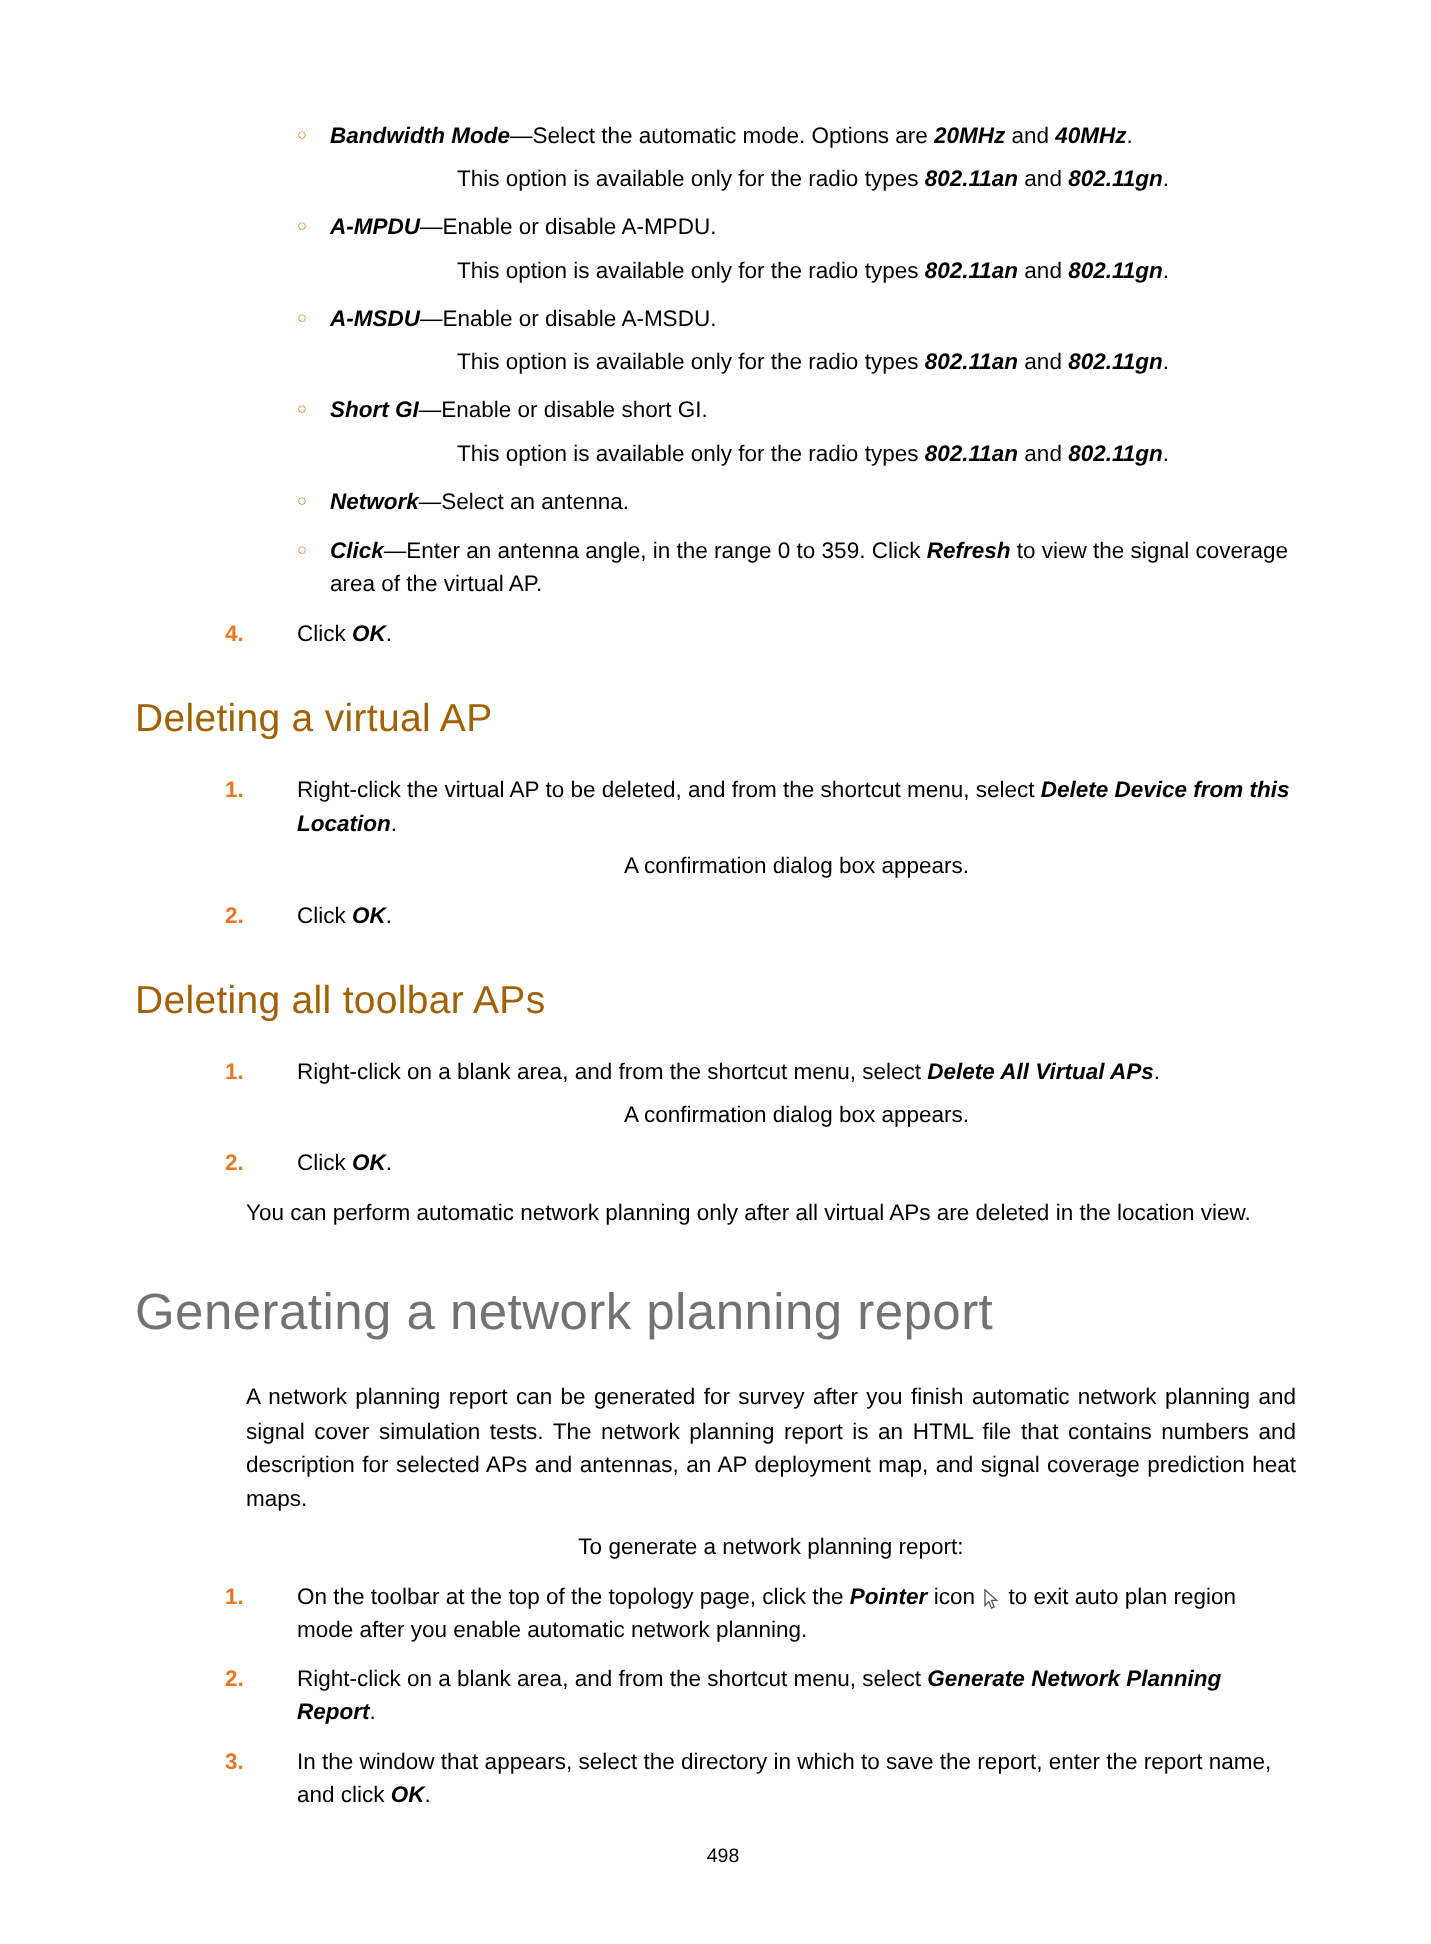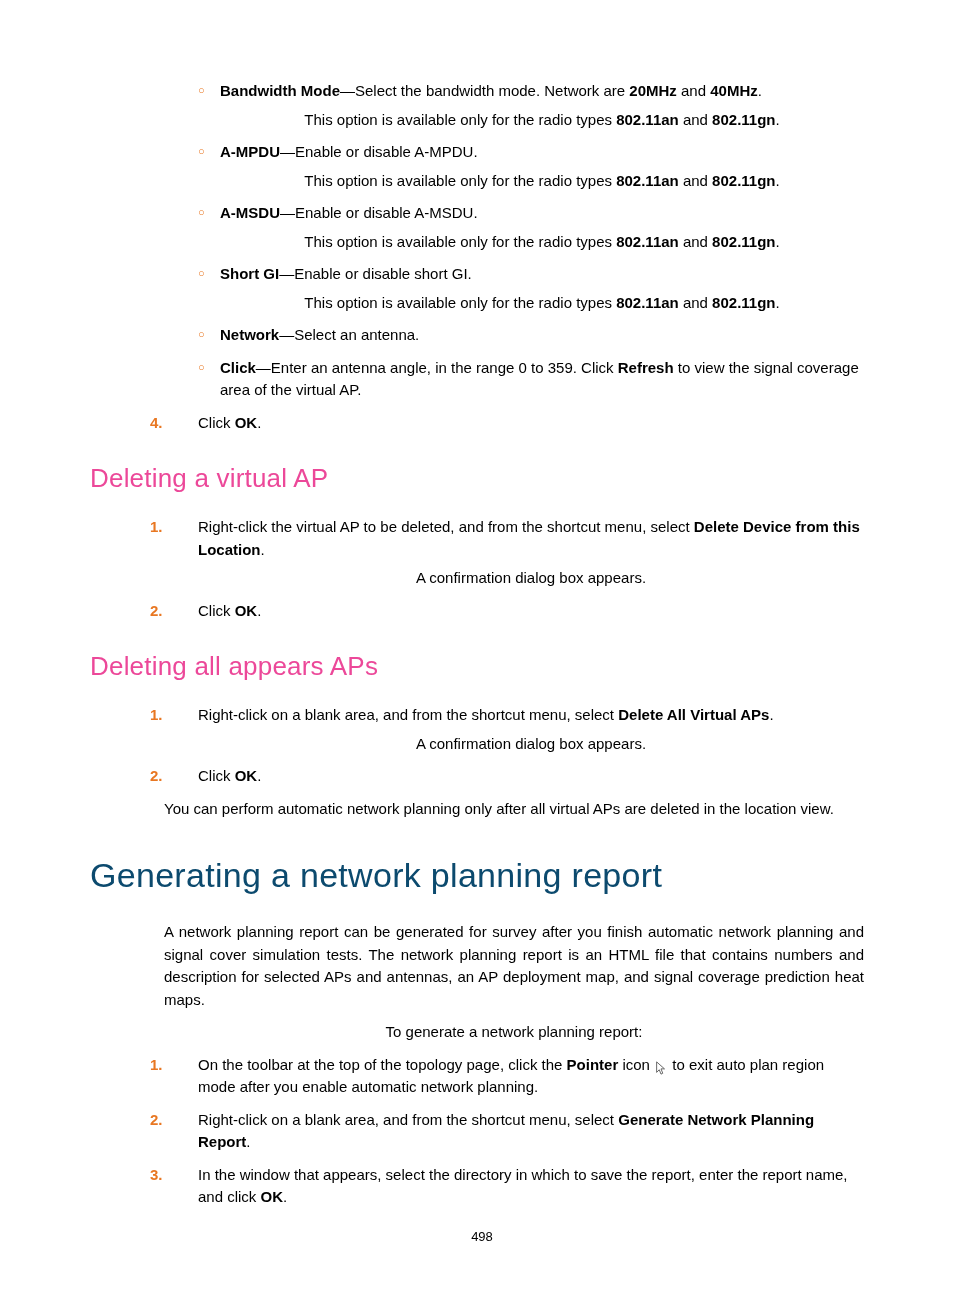--- a/index.html
+++ b/index.html
@@ -15,29 +15,29 @@
     width: 954px;
     min-height: 1296px;
     padding: 80px 90px 40px 90px;
     box-sizing: border-box;
     position: relative;
   }
   h1 {
     font-family: Arial, Helvetica, sans-serif;
     font-weight: 300;
     font-size: 34px;
-    color: #0c4a6e;
+    color: #737373;
     margin: 30px 0 20px 0;
     letter-spacing: 0.3px;
   }
   h2 {
     font-family: Arial, Helvetica, sans-serif;
     font-weight: 300;
     font-size: 26px;
-    color: #ec4899;
+    color: #a16207;
     margin: 25px 0 18px 0;
     letter-spacing: 0.2px;
   }
   ol.num-list {
     list-style: none;
     padding: 0;
     margin: 0 0 0 60px;
   }
   ol.num-list > li {
     position: relative;
@@ -68,21 +68,21 @@
     left: 0;
     top: 2px;
     color: #e87722;
     font-size: 11px;
   }
   .subtext {
     margin-top: 6px;
     margin-bottom: 6px;
     text-align: center;
   }
-  .bold { font-weight: bold; }
+  .bold { font-weight: bold; font-style: italic; }
   p.para {
     margin: 10px 0 10px 74px;
     text-align: justify;
   }
   .page-num {
     text-align: center;
     font-size: 13px;
     color: #000;
     position: absolute;
     bottom: 50px;
@@ -97,21 +97,21 @@
   }
 </style>
 </head>
 <body>
 
 <div class="page">
 
   <ul class="sub-list">
     <li>
       <span class="circ">○</span>
-      <span class="bold">Bandwidth Mode</span><span>—Select the bandwidth mode. Network are </span><span class="bold">20MHz</span><span> and </span><span class="bold">40MHz</span><span>.</span>
+      <span class="bold">Bandwidth Mode</span><span>—Select the automatic mode. Options are </span><span class="bold">20MHz</span><span> and </span><span class="bold">40MHz</span><span>.</span>
       <div class="subtext"><span>This option is available only for the radio types </span><span class="bold">802.11an</span><span> and </span><span class="bold">802.11gn</span><span>.</span></div>
     </li>
     <li>
       <span class="circ">○</span>
       <span class="bold">A-MPDU</span><span>—Enable or disable A-MPDU.</span>
       <div class="subtext"><span>This option is available only for the radio types </span><span class="bold">802.11an</span><span> and </span><span class="bold">802.11gn</span><span>.</span></div>
     </li>
     <li>
       <span class="circ">○</span>
       <span class="bold">A-MSDU</span><span>—Enable or disable A-MSDU.</span>
@@ -146,21 +146,21 @@
       <span class="marker">1.</span>
       <span>Right-click the virtual AP to be deleted, and from the shortcut menu, select </span><span class="bold">Delete Device from this Location</span><span>.</span>
       <div class="subtext">A confirmation dialog box appears.</div>
     </li>
     <li>
       <span class="marker">2.</span>
       <span>Click </span><span class="bold">OK</span><span>.</span>
     </li>
   </ol>
 
-  <h2>Deleting all appears APs</h2>
+  <h2>Deleting all toolbar APs</h2>
 
   <ol class="num-list">
     <li>
       <span class="marker">1.</span>
       <span>Right-click on a blank area, and from the shortcut menu, select </span><span class="bold">Delete All Virtual APs</span><span>.</span>
       <div class="subtext">A confirmation dialog box appears.</div>
     </li>
     <li>
       <span class="marker">2.</span>
       <span>Click </span><span class="bold">OK</span><span>.</span>

